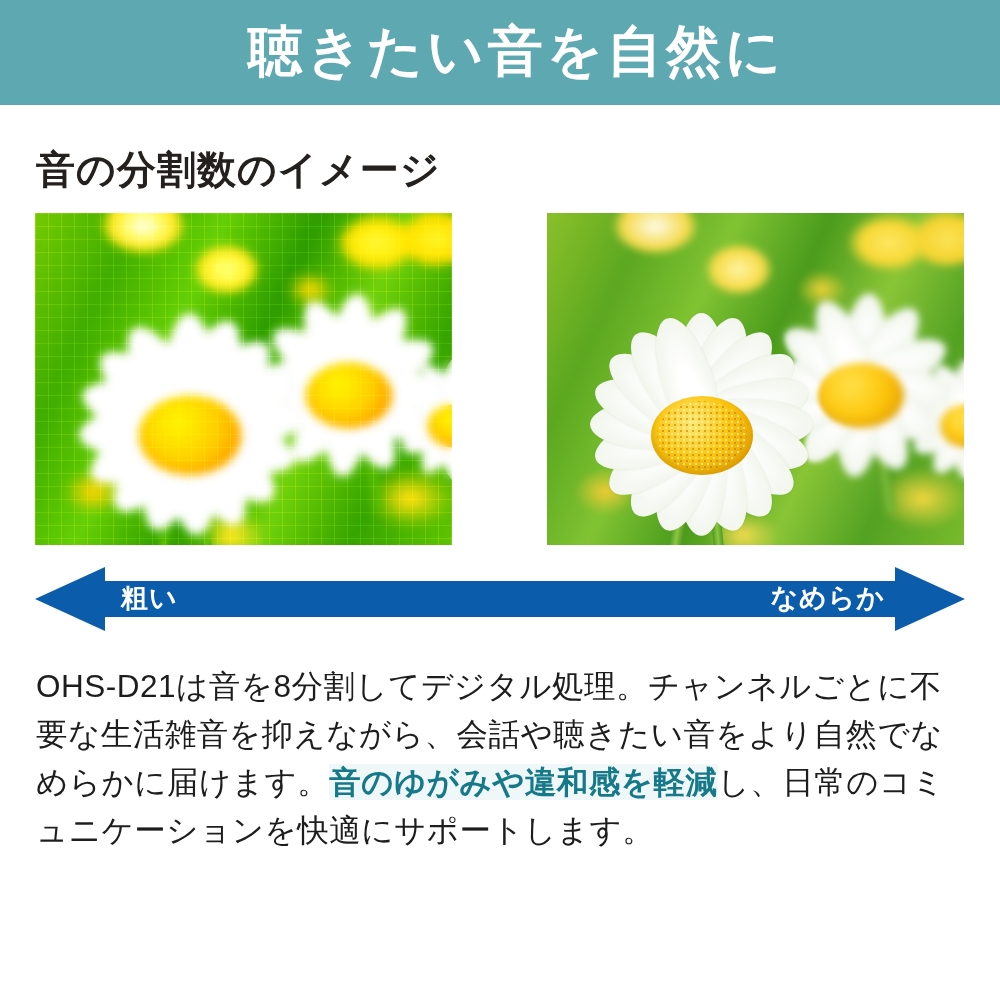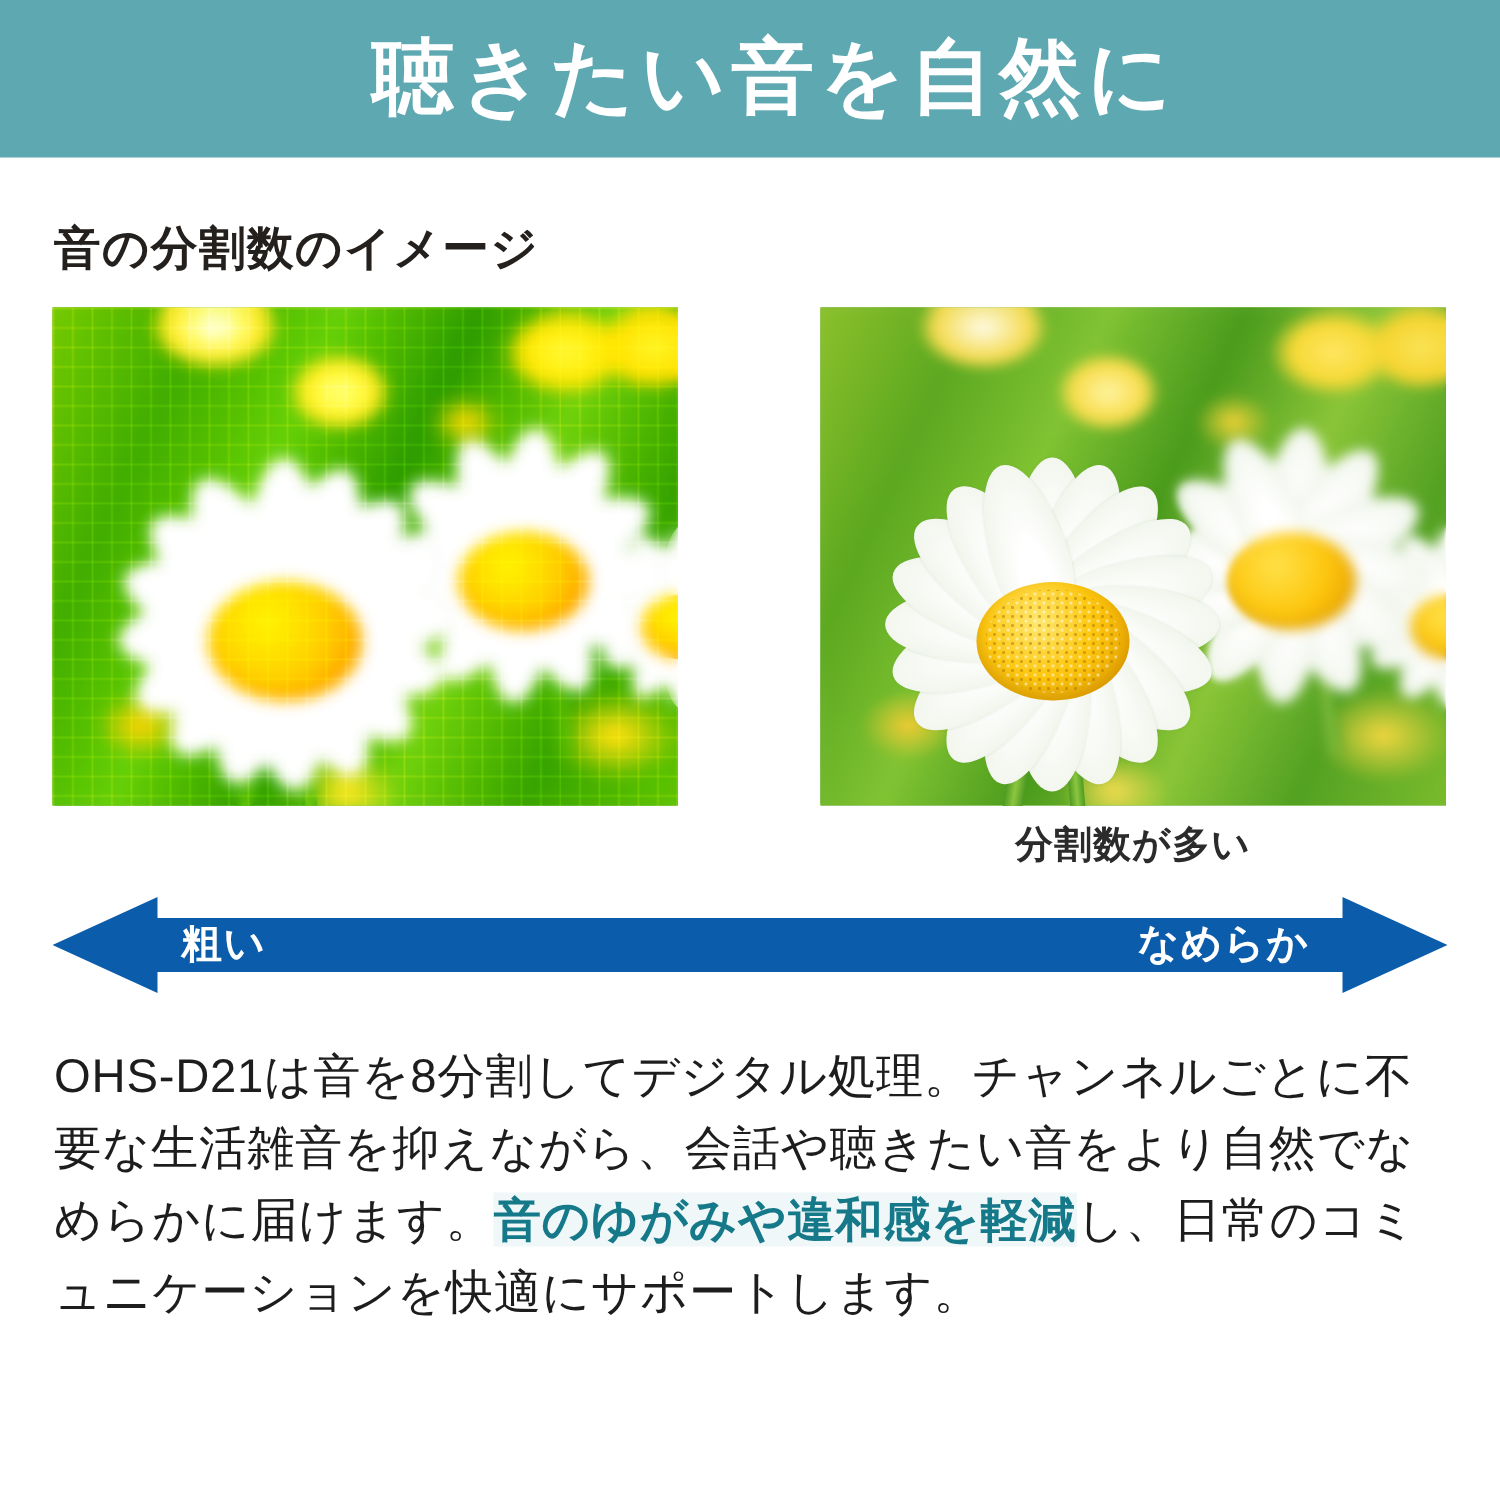--- a/index.html
+++ b/index.html
@@ -34,21 +34,21 @@
     font-weight: 700;
     letter-spacing: 4px;
     line-height: 1;
     white-space: nowrap;
     transform: translateY(-1px);
   }
 
   
   .section-title {
     margin: 45px 0 17px 36px;
-    font-size: 31px;
+    font-size: 39px;
     font-weight: 700;
     letter-spacing: 1px;
     color: #23201d;
     line-height: 1;
   }
 
   
   .compare-row {
     margin-top: 24px;
     display: flex;
@@ -200,21 +200,21 @@
     top: 50%;
     transform: translateY(-52%);
     color: #ffffff;
     font-size: 27px;
     font-weight: 600;
     letter-spacing: 1px;
     line-height: 1;
     white-space: nowrap;
   }
   .arrow-label.left  { left: 86px; }
-  .arrow-label.right { right: 92px; text-align: right; }
+  .arrow-label.right { right: 80px; text-align: right; }
 
   
   .body-copy {
     margin: 28px 36px 0 36px;
     font-size: 31.5px;
     line-height: 1.52;
     color: #1d1d1d;
     letter-spacing: 0.5px;
     text-align: left;
   }
@@ -361,21 +361,20 @@
           <span class="petal" style="transform:rotate(252deg)"></span>
           <span class="petal" style="transform:rotate(270deg)"></span>
           <span class="petal" style="transform:rotate(288deg)"></span>
           <span class="petal" style="transform:rotate(306deg)"></span>
           <span class="petal" style="transform:rotate(324deg)"></span>
           <span class="petal" style="transform:rotate(342deg)"></span>
         </div>
         <div class="core"></div>
       </div>
     </div>
-    <div class="photo-caption">分割数が多い</div>
   </div>
 </div>
 
 <div class="arrow-wrap">
   <svg class="arrow-svg" viewBox="0 0 930 72">
     <polygon points="0,36 70,4 70,18 860,18 860,4 930,36 860,68 860,54 70,54 70,68" fill="#0b5cab"></polygon>
   </svg>
   <div class="arrow-label left">粗い</div>
   <div class="arrow-label right">なめらか</div>
 </div>

